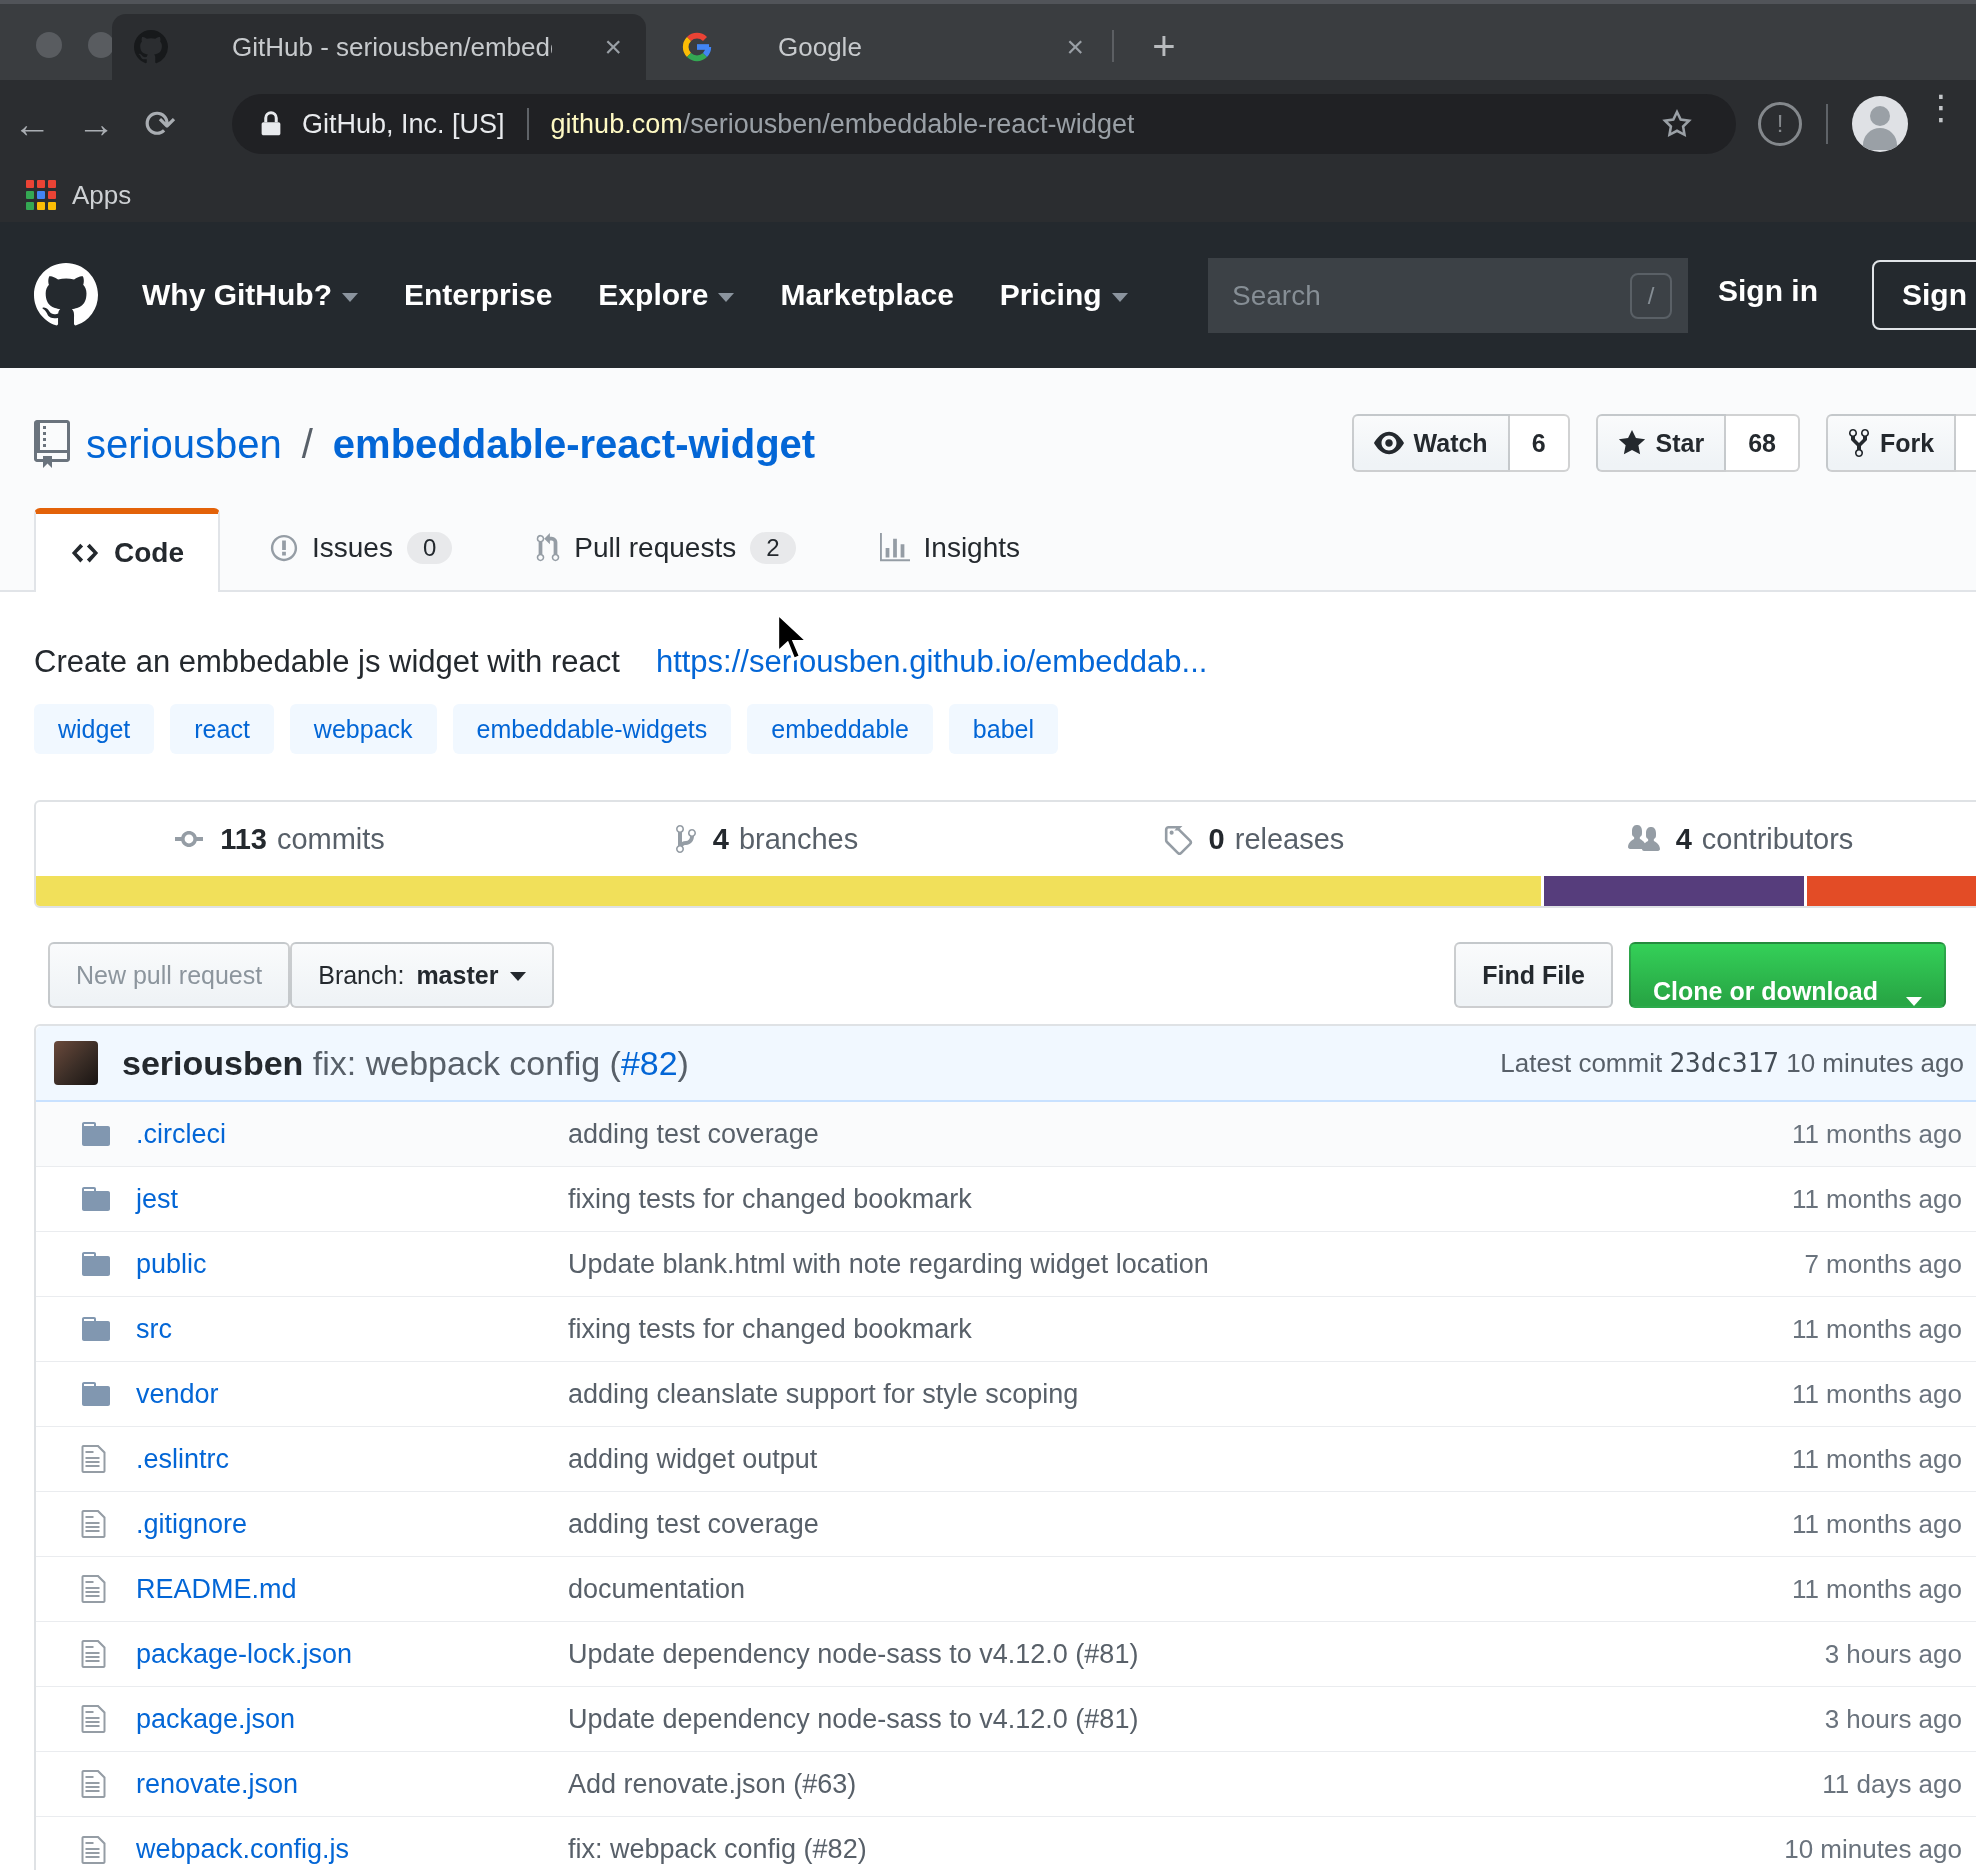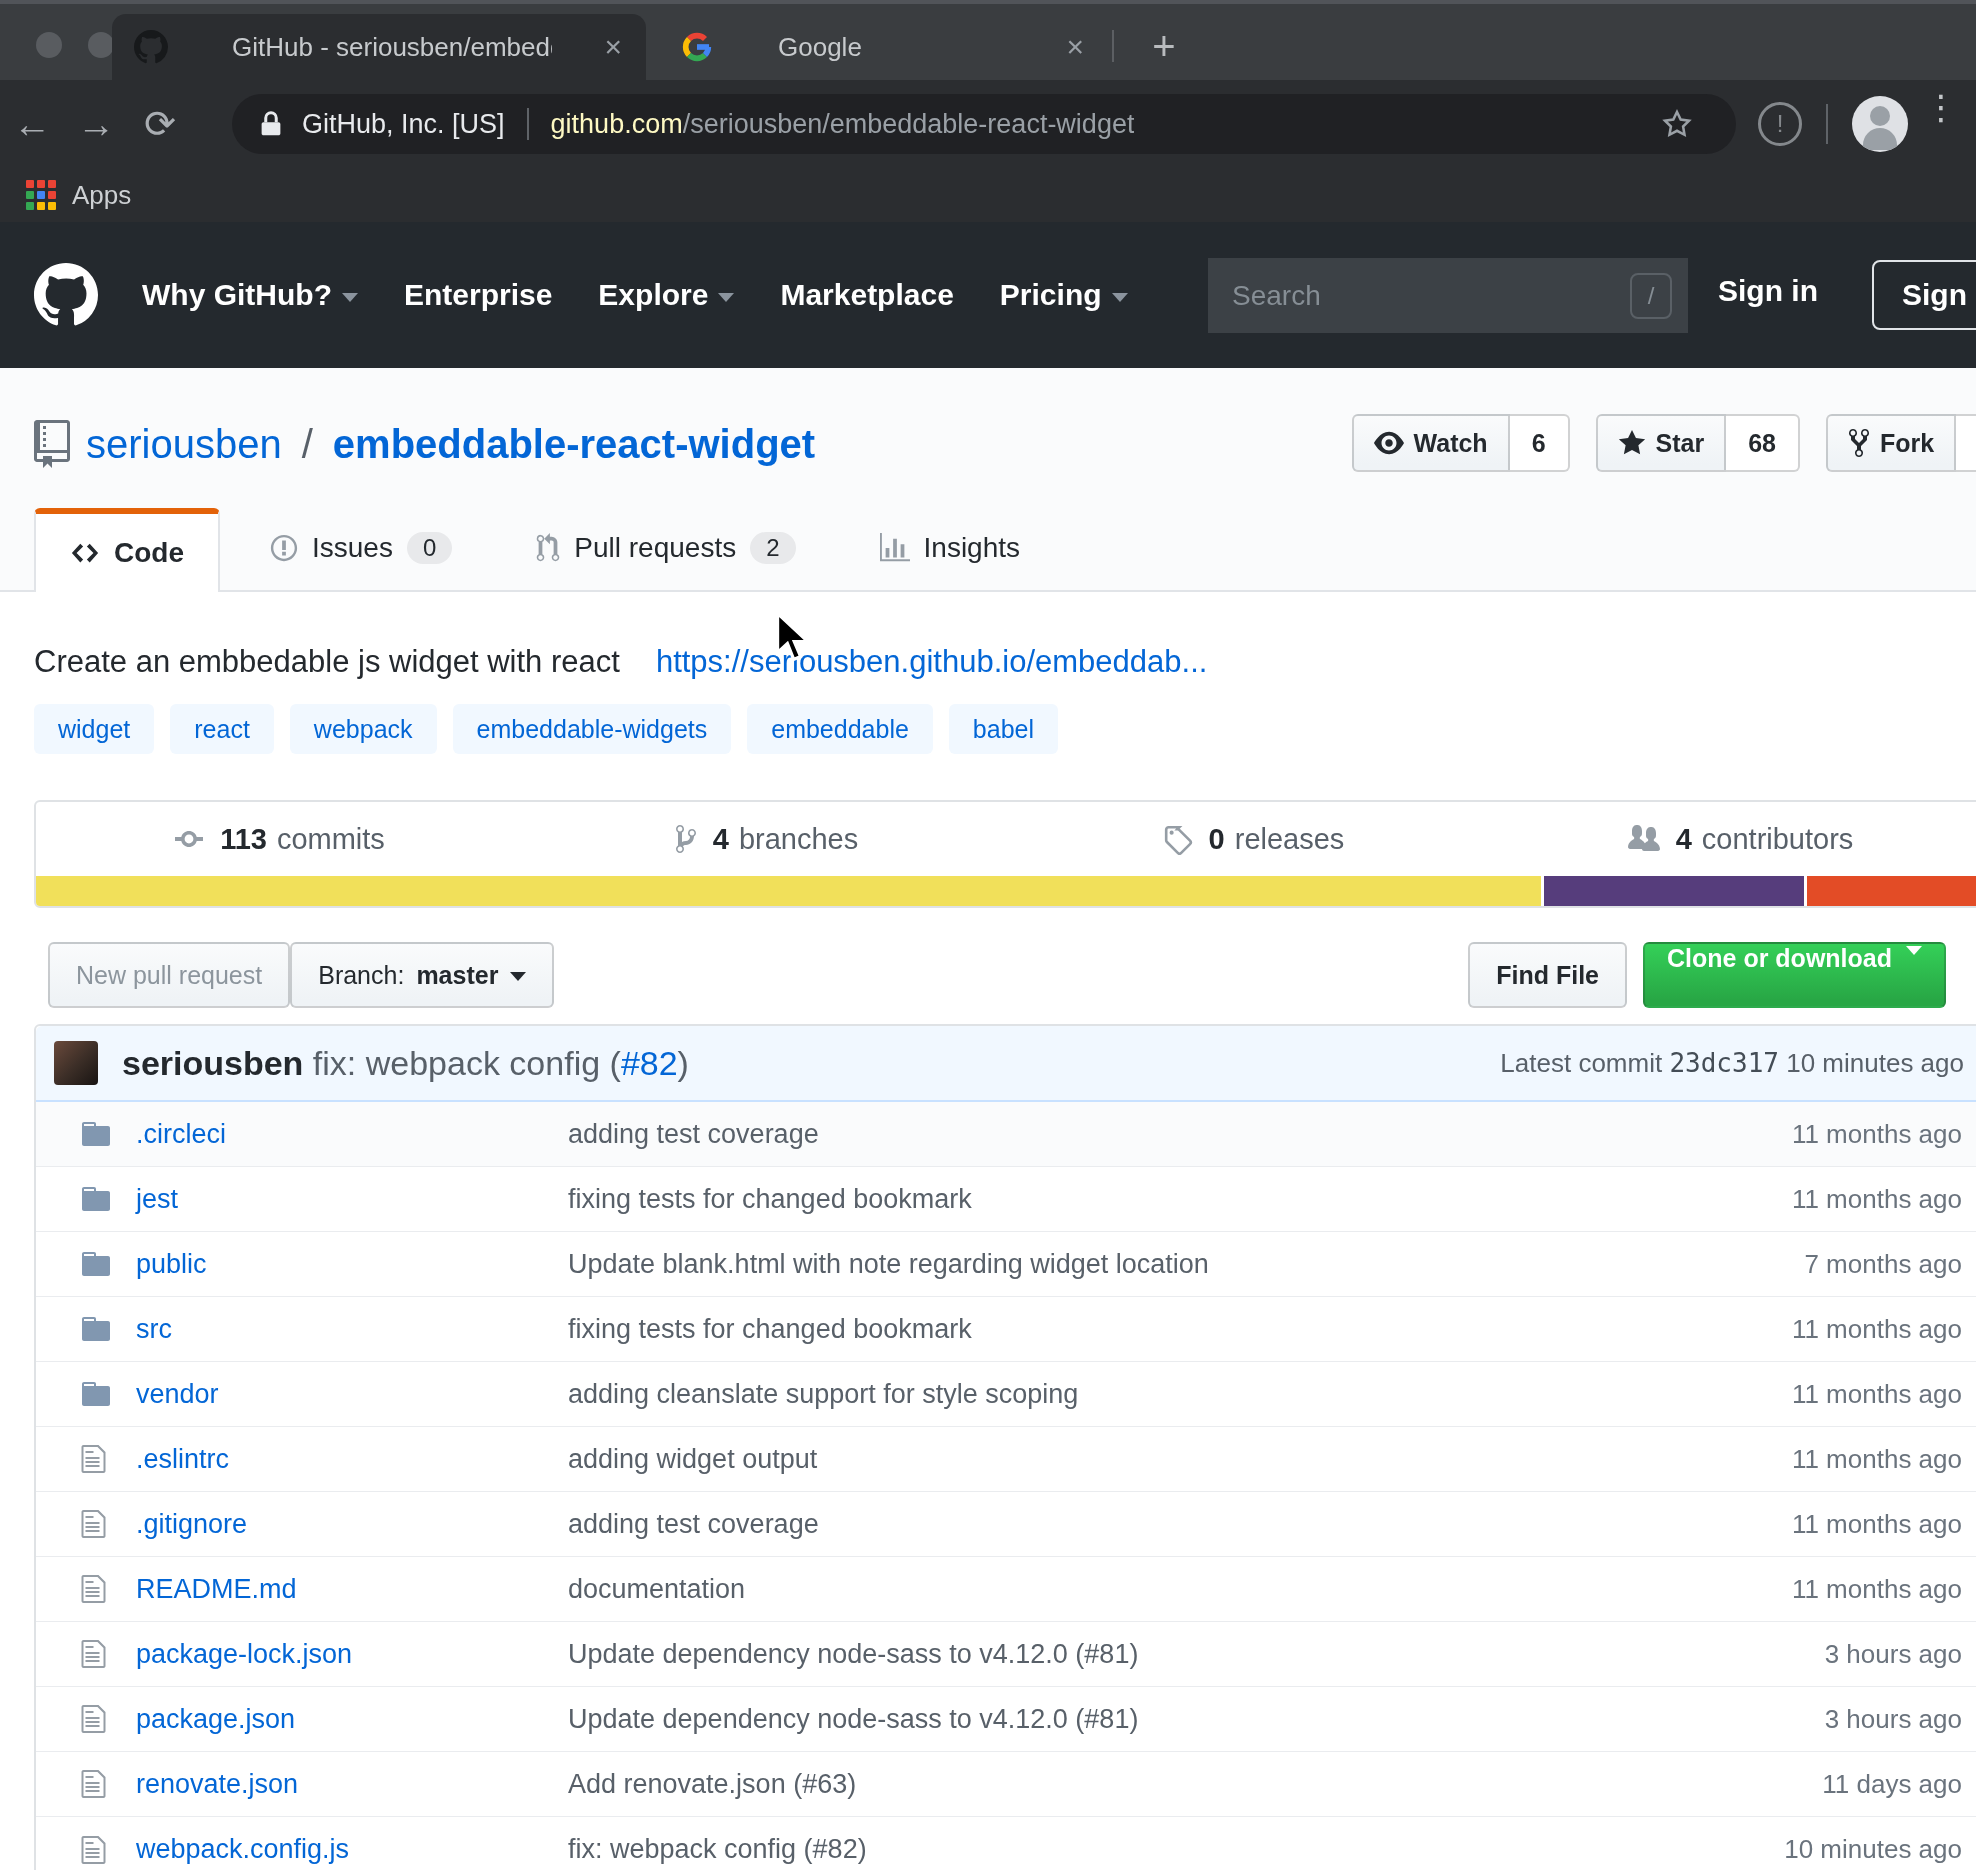--- a/index.html
+++ b/index.html
@@ -101,21 +101,21 @@
 
   
   .filebar { display:flex; margin:34px 30px 0 34px; }
   .gbtn { height:66px; display:flex; align-items:center; gap:12px; font-size:25px; color:#24292e;
     background:linear-gradient(-180deg,#fafbfc,#eff3f6 90%); border:2px solid rgba(27,31,35,.2); border-radius:6px; padding:0 26px; }
   .gbtn .b { font-weight:700; }
   .gbtn.muted { color:#8c959d; margin-left:14px; }
   .gbtn.bold { font-weight:700; }
   .caret { width:0;height:0;border-left:8px solid transparent;border-right:8px solid transparent;border-top:9px solid currentColor; margin-top:2px;}
   .spacer { flex:1; }
-  .clonebtn { height:66px; display:flex; align-items:flex-start; gap:14px; font-size:25px; font-weight:700; color:#fff;
+  .clonebtn { height:66px; display:flex; align-items:flex-end; gap:28px; font-size:25px; font-weight:700; color:#fff;
     background:linear-gradient(-180deg,#34d058,#28a745 90%); border:2px solid rgba(27,31,35,.2); border-radius:6px; padding:0 22px; margin-left:16px;}
 
   
   .filesbox { margin:16px -10px 0 34px; border:2px solid #dfe2e5; border-radius:6px 6px 0 0; }
   .commitbar { background:#f1f8ff; border-bottom:2px solid #c8e1ff; border-radius:6px 6px 0 0; height:76px;
     display:flex; align-items:center; padding:0 20px 0 18px; }
   .commit-avatar { width:44px; height:44px; border-radius:4px; flex:none;
     background:linear-gradient(135deg,#6b4a3c 0%,#3a2d26 55%,#181412 100%); }
   .commit-text { margin-left:24px; font-size:34px; color:#586069; flex:1; white-space:nowrap; overflow:hidden;}
   .commit-text .author { font-weight:700; color:#24292e; }

